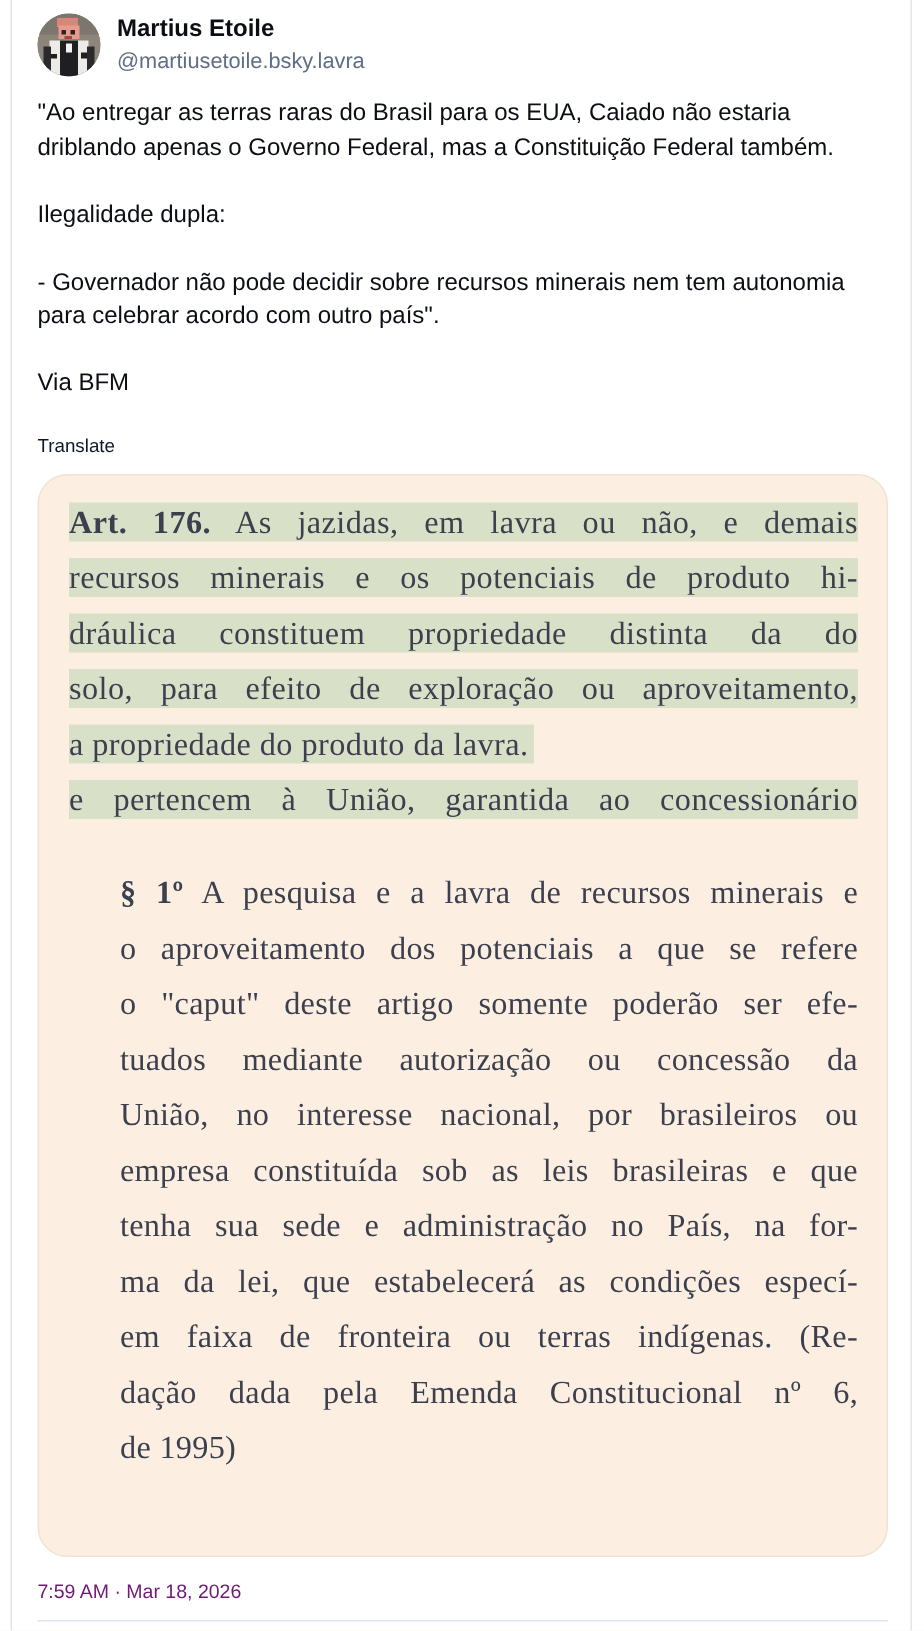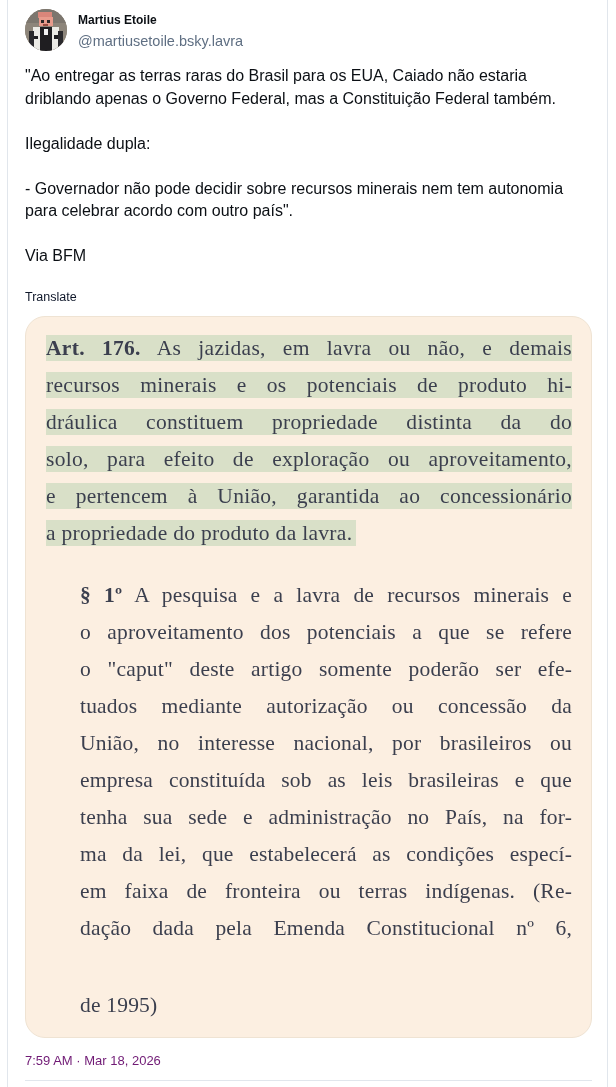--- a/index.html
+++ b/index.html
@@ -8,21 +8,21 @@
     position: absolute; left: 7px; top: -2px; width: 601px; height: 1100px;
     border-left: 1px solid #e1e6ec; border-right: 1px solid #e1e6ec; box-sizing: border-box;
   }
   .header { position: absolute; left: 25px; top: 9px; display: flex; align-items: center; }
   .avatar {
     width: 42px; height: 42px; border-radius: 50%; overflow: hidden; position: relative;
     background: #8a8275;
   }
   .avatar svg { display: block; }
   .names { margin-left: 11px; }
-  .display-name { font-size: 12px; font-weight: bold; color: #0b0f14; line-height: 20px; }
+  .display-name { font-size: 16px; font-weight: bold; color: #0b0f14; line-height: 20px; }
   .handle { font-size: 14.5px; color: #5f6f83; line-height: 20px; margin-top: 1px; }
   .body-text {
     position: absolute; left: 25px; top: 65px; width: 560px;
     font-size: 16px; line-height: 22.5px; color: #0b0f14; white-space: pre-wrap;
   }
   .translate {
     position: absolute; left: 25px; top: 290px; font-size: 12.5px; color: #0f172a; cursor: pointer;
   }
   .image-card {
     position: absolute; left: 25px; top: 316px; width: 567px; height: 722px;
@@ -35,21 +35,21 @@
     font-size: 21.5px; text-align: justify; text-align-last: justify;
     background: #d9e0c8; white-space: nowrap; letter-spacing: 0.3px;
   }
   .article .line.last { text-align-last: left; display: inline-block; padding-right: 4px; }
   .article .art-label { font-weight: bold; }
   .paragraph { position: absolute; left: 54px; top: 260px; width: 492px; }
   .paragraph .line {
     display: block; height: 37px; line-height: 37px;
     font-size: 21.5px; text-align: justify; text-align-last: justify; white-space: nowrap; letter-spacing: 0.2px;
   }
-  .paragraph .line.last { text-align-last: left; margin-top: 40px; }
+  .paragraph .line.last { text-align-last: left; }
   .paragraph .para-label { font-weight: bold; }
   .timestamp {
     position: absolute; left: 25px; top: 1053px; font-size: 13px; color: #701a75;
   }
   .divider { position: absolute; left: 25px; top: 1080px; width: 567px; height: 1px; background: #e1e6ec; }
 </style>
 </head>
 <body>
 
 <div class="post"></div>
@@ -88,22 +88,22 @@
 Via BFM</div>
 
 <div class="translate">Translate</div>
 
 <div class="image-card">
   <div class="article">
     <span class="line"><span class="art-label">Art. 176.</span><span> As jazidas, em lavra ou não, e demais</span></span>
     <span class="line">recursos minerais e os potenciais de produto hi-</span>
     <span class="line">dráulica constituem propriedade distinta da do</span>
     <span class="line">solo, para efeito de exploração ou aproveitamento,</span>
+    <span class="line last">a propriedade do produto da lavra.</span>
     <span class="line">e pertencem à União, garantida ao concessionário</span>
-    <span class="line last">a propriedade do produto da lavra.</span>
   </div>
   <div class="paragraph">
     <span class="line"><span class="para-label">§ 1º</span><span> A pesquisa e a lavra de recursos minerais e</span></span>
     <span class="line">o aproveitamento dos potenciais a que se refere</span>
     <span class="line">o "caput" deste artigo somente poderão ser efe-</span>
     <span class="line">tuados mediante autorização ou concessão da</span>
     <span class="line">União, no interesse nacional, por brasileiros ou</span>
     <span class="line">empresa constituída sob as leis brasileiras e que</span>
     <span class="line">tenha sua sede e administração no País, na for-</span>
     <span class="line">ma da lei, que estabelecerá as condições especí-</span>

